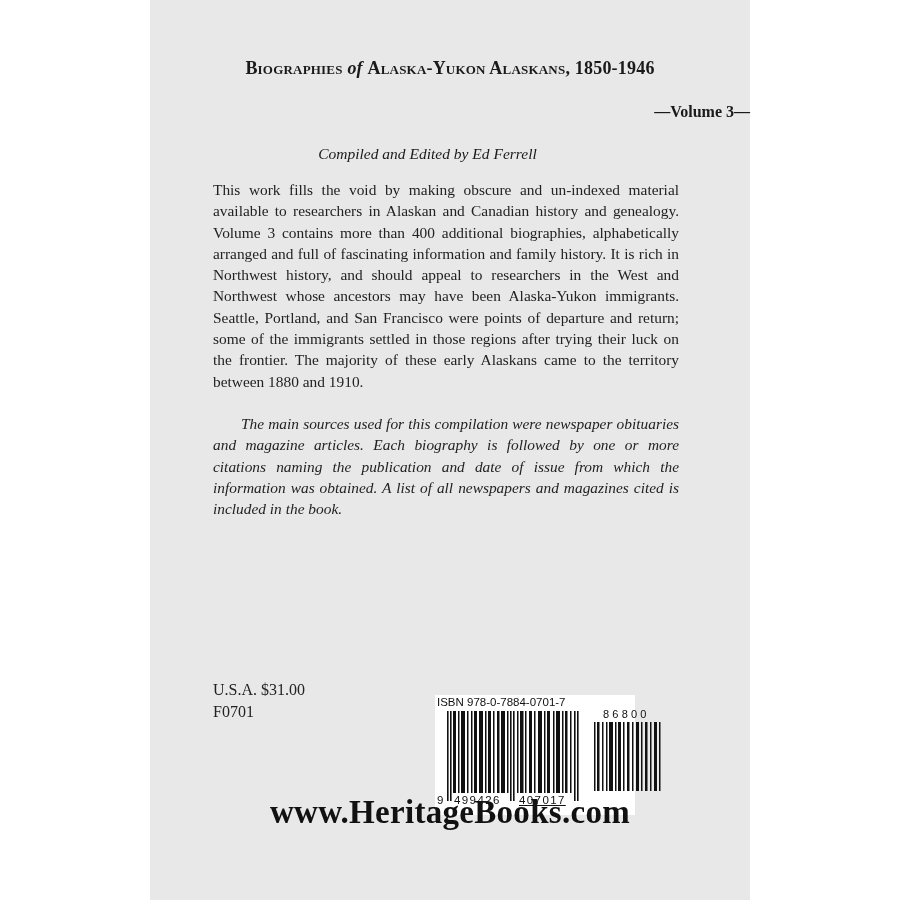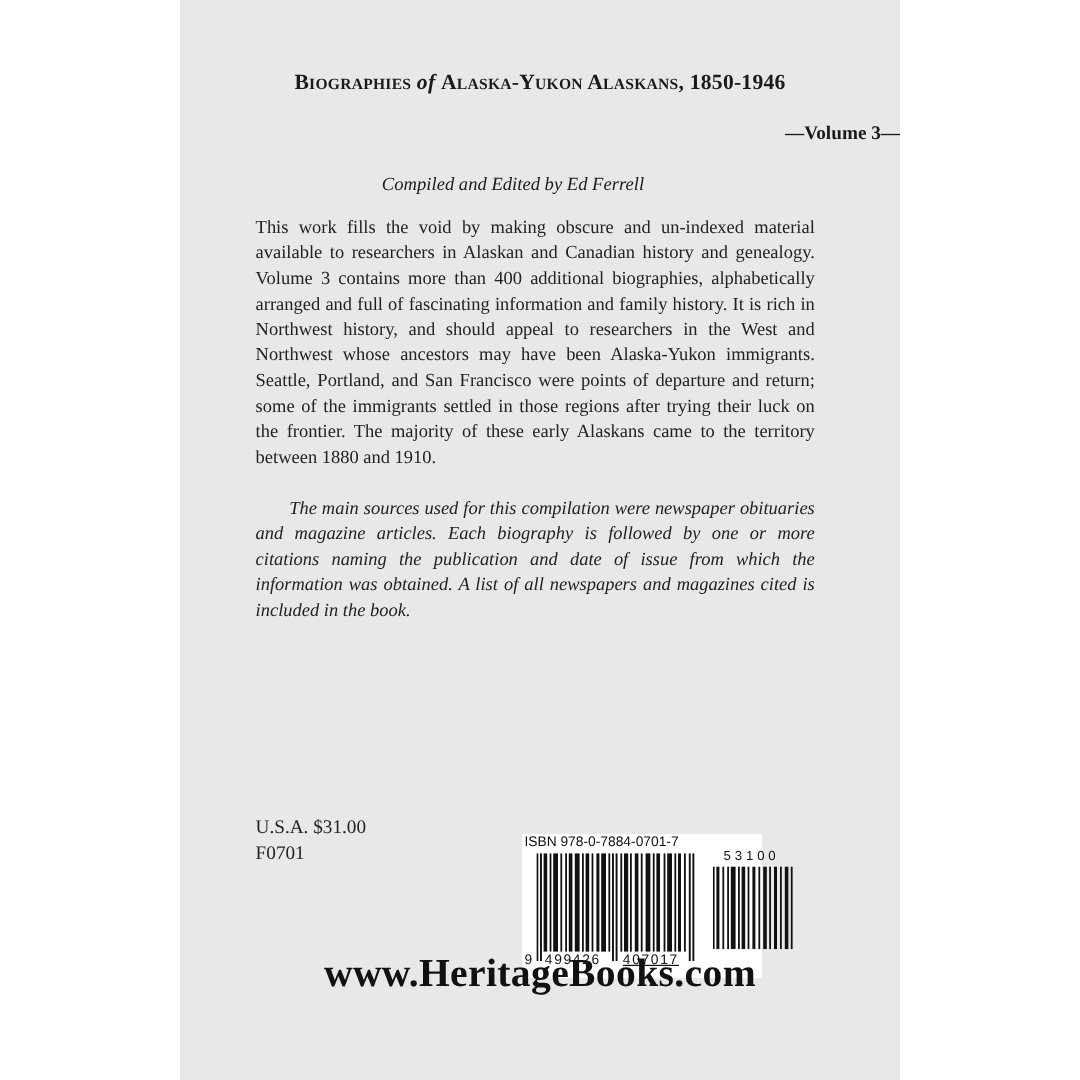--- a/index.html
+++ b/index.html
@@ -75,21 +75,21 @@
   <p class="para p1">This work fills the void by making obscure and un-indexed material available to researchers in Alaskan and Canadian history and genealogy. Volume 3 contains more than 400 additional biographies, alphabetically arranged and full of fascinating information and family history. It is rich in Northwest history, and should appeal to researchers in the West and Northwest whose ancestors may have been Alaska-Yukon immigrants. Seattle, Portland, and San Francisco were points of departure and return; some of the immigrants settled in those regions after trying their luck on the frontier. The majority of these early Alaskans came to the territory between 1880 and 1910.</p>
   <p class="para p2">The main sources used for this compilation were newspaper obituaries and magazine articles. Each biography is followed by one or more citations naming the publication and date of issue from which the information was obtained. A list of all newspapers and magazines cited is included in the book.</p>
 
   <div class="price">
     <div>U.S.A. $31.00</div>
     <div>F0701</div>
   </div>
 
   <div class="barcode-box">
     <div class="isbn-label">ISBN 978-0-7884-0701-7</div>
-    <div class="addon-label">53100</div>
+    <div class="addon-label">86800</div>
 
     <svg class="bars-main" viewBox="0 0 136 90" preserveAspectRatio="none">
       <g fill="#111">
         <rect x="0" y="0" width="1.6" height="90"></rect>
         <rect x="3" y="0" width="1.6" height="90"></rect>
         <rect x="6" y="0" width="3" height="82"></rect>
         <rect x="11" y="0" width="1.5" height="82"></rect>
         <rect x="14" y="0" width="4" height="82"></rect>
         <rect x="20" y="0" width="1.5" height="82"></rect>
         <rect x="24" y="0" width="1.5" height="82"></rect>

